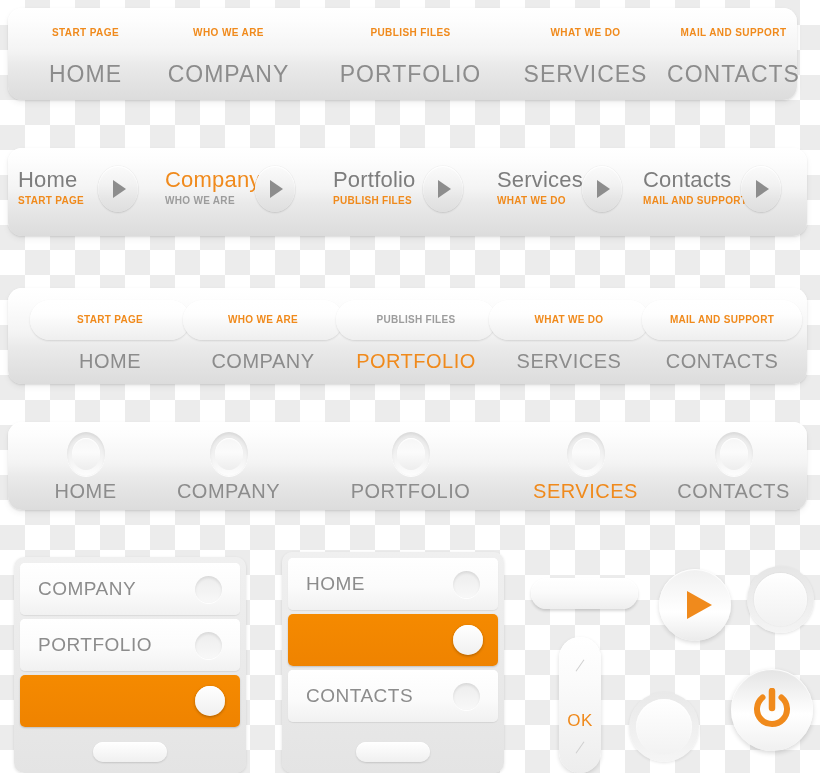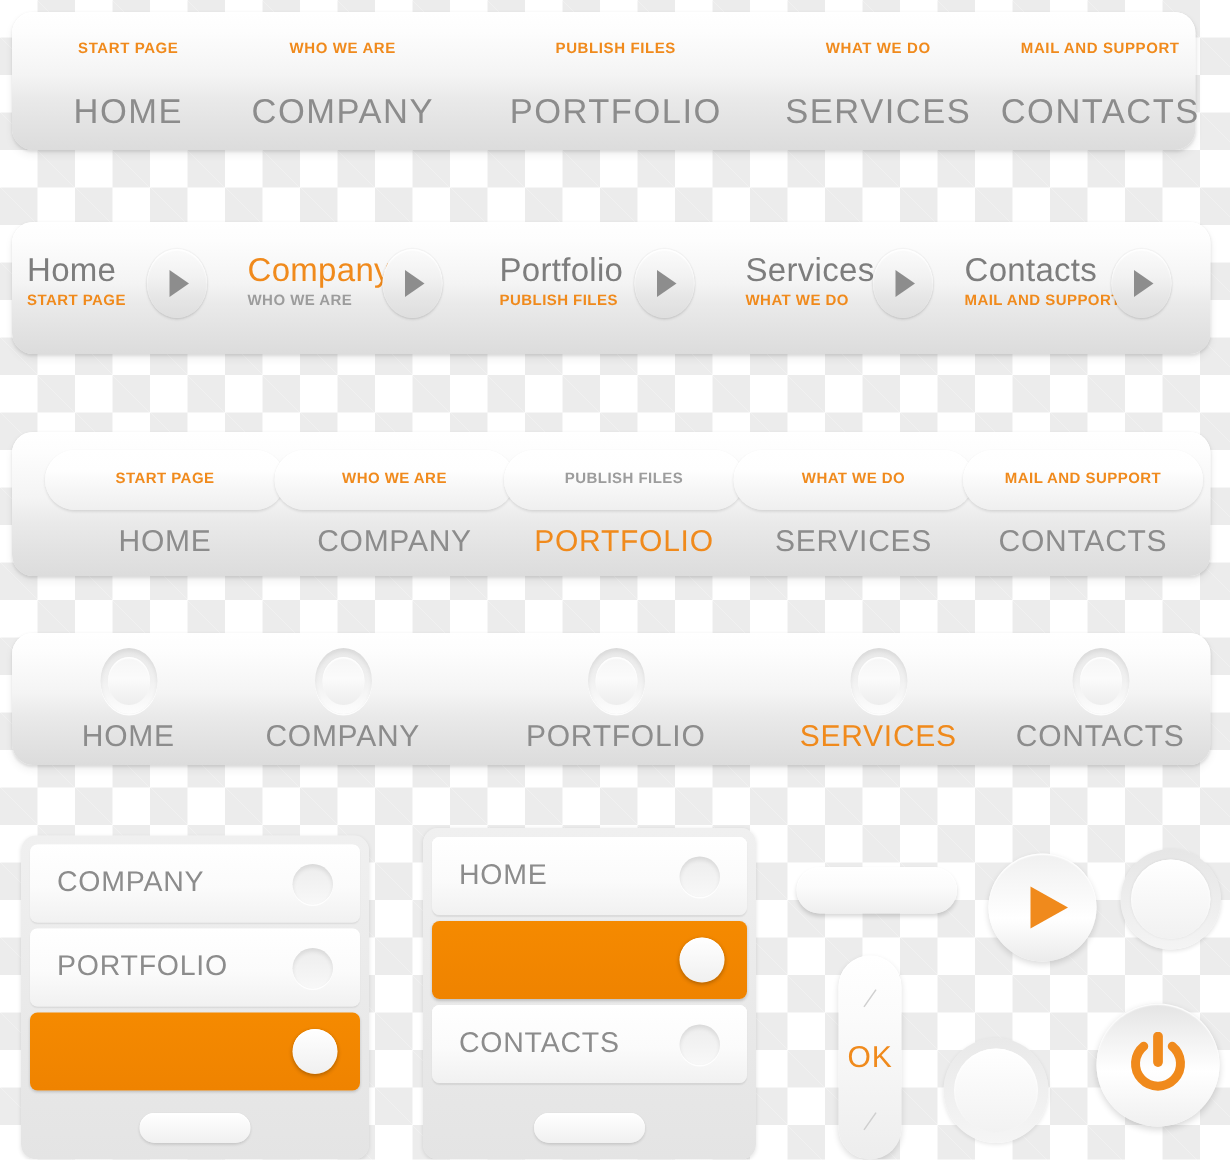--- a/index.html
+++ b/index.html
@@ -173,22 +173,22 @@
   .wok{
     position:absolute;left:559px;top:637px;width:42px;height:136px;border-radius:21px;
     background:linear-gradient(to bottom,#ffffff 0%,#fbfbfb 30%,#f3f3f3 70%,#ededed 100%);
     box-shadow:0 2px 4px rgba(0,0,0,.14),inset 0 1px 0 #fff;cursor:pointer;
   }
   .wok .sl{position:absolute;left:14px;width:14px;height:1px;background:#cfcfcf;
     transform:rotate(-55deg);}
   .wok .sl1{top:28px;}
   .wok .sl2{top:110px;}
   .wok .oktxt{
-    position:absolute;left:0;top:57px;width:100%;text-align:center;
-    font-size:20px;color:#f08a1c;letter-spacing:.5px;
+    position:absolute;left:0;top:74px;width:100%;text-align:center;
+    font-size:17px;color:#f08a1c;letter-spacing:.5px;
   }
   .wring2{
     position:absolute;left:629px;top:692px;width:70px;height:70px;border-radius:50%;
     background:linear-gradient(to bottom,#e9e9e9,#f5f5f5);
     box-shadow:0 1px 3px rgba(0,0,0,.10);cursor:pointer;
   }
   .wring2:after{
     content:"";position:absolute;left:7px;top:7px;right:7px;bottom:7px;border-radius:50%;
     background:linear-gradient(to bottom,#ffffff,#f2f2f2);
     box-shadow:inset 0 1px 2px #fff;

